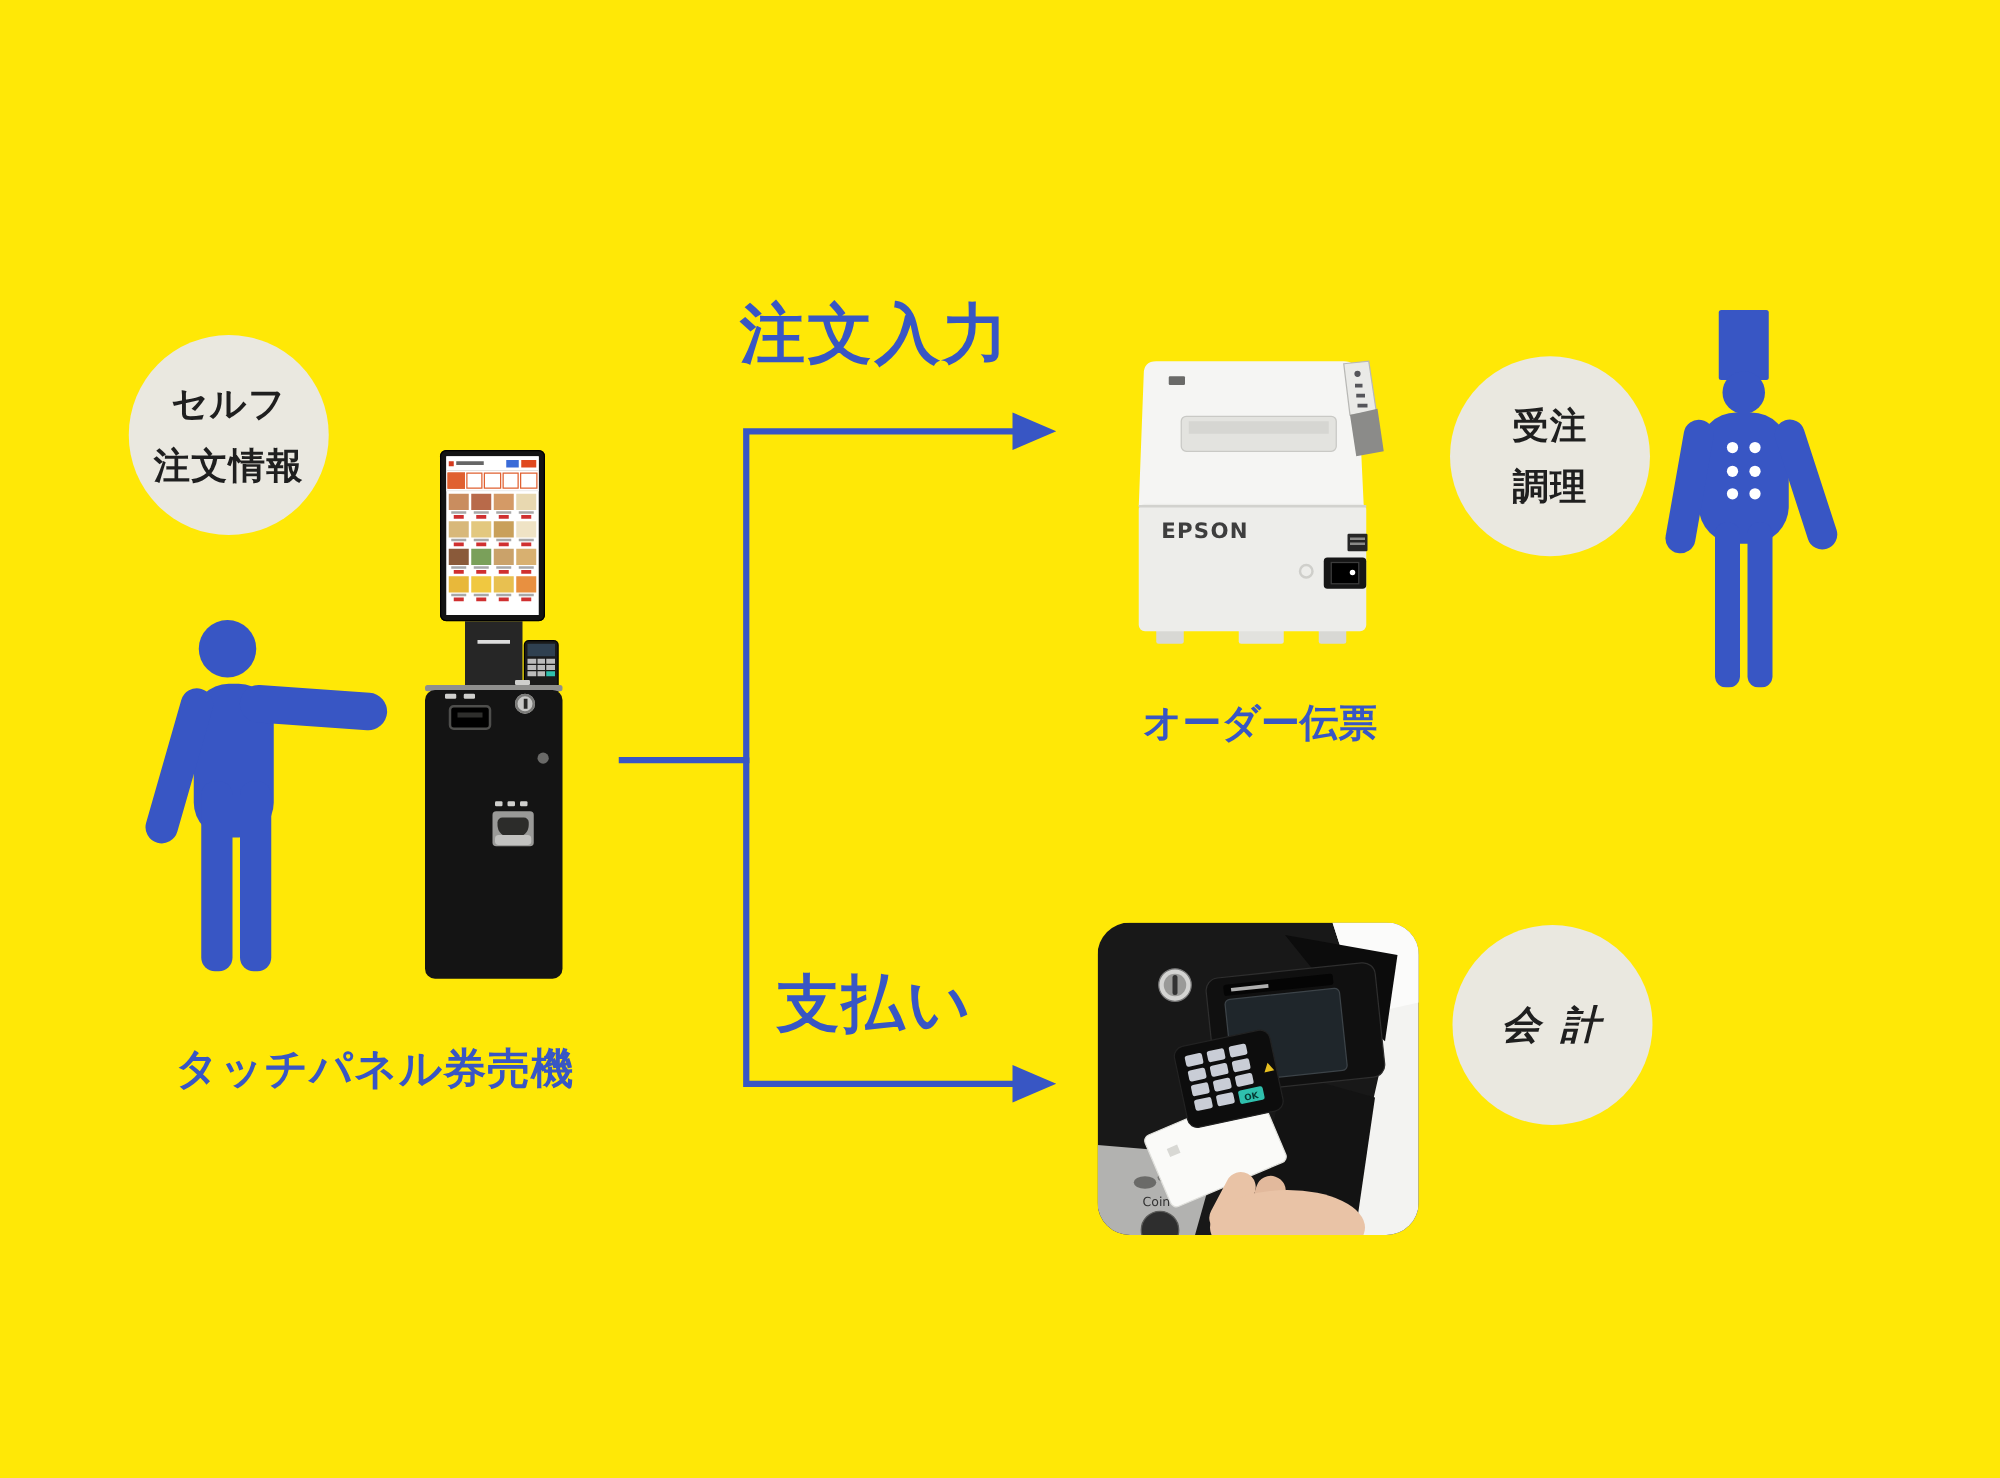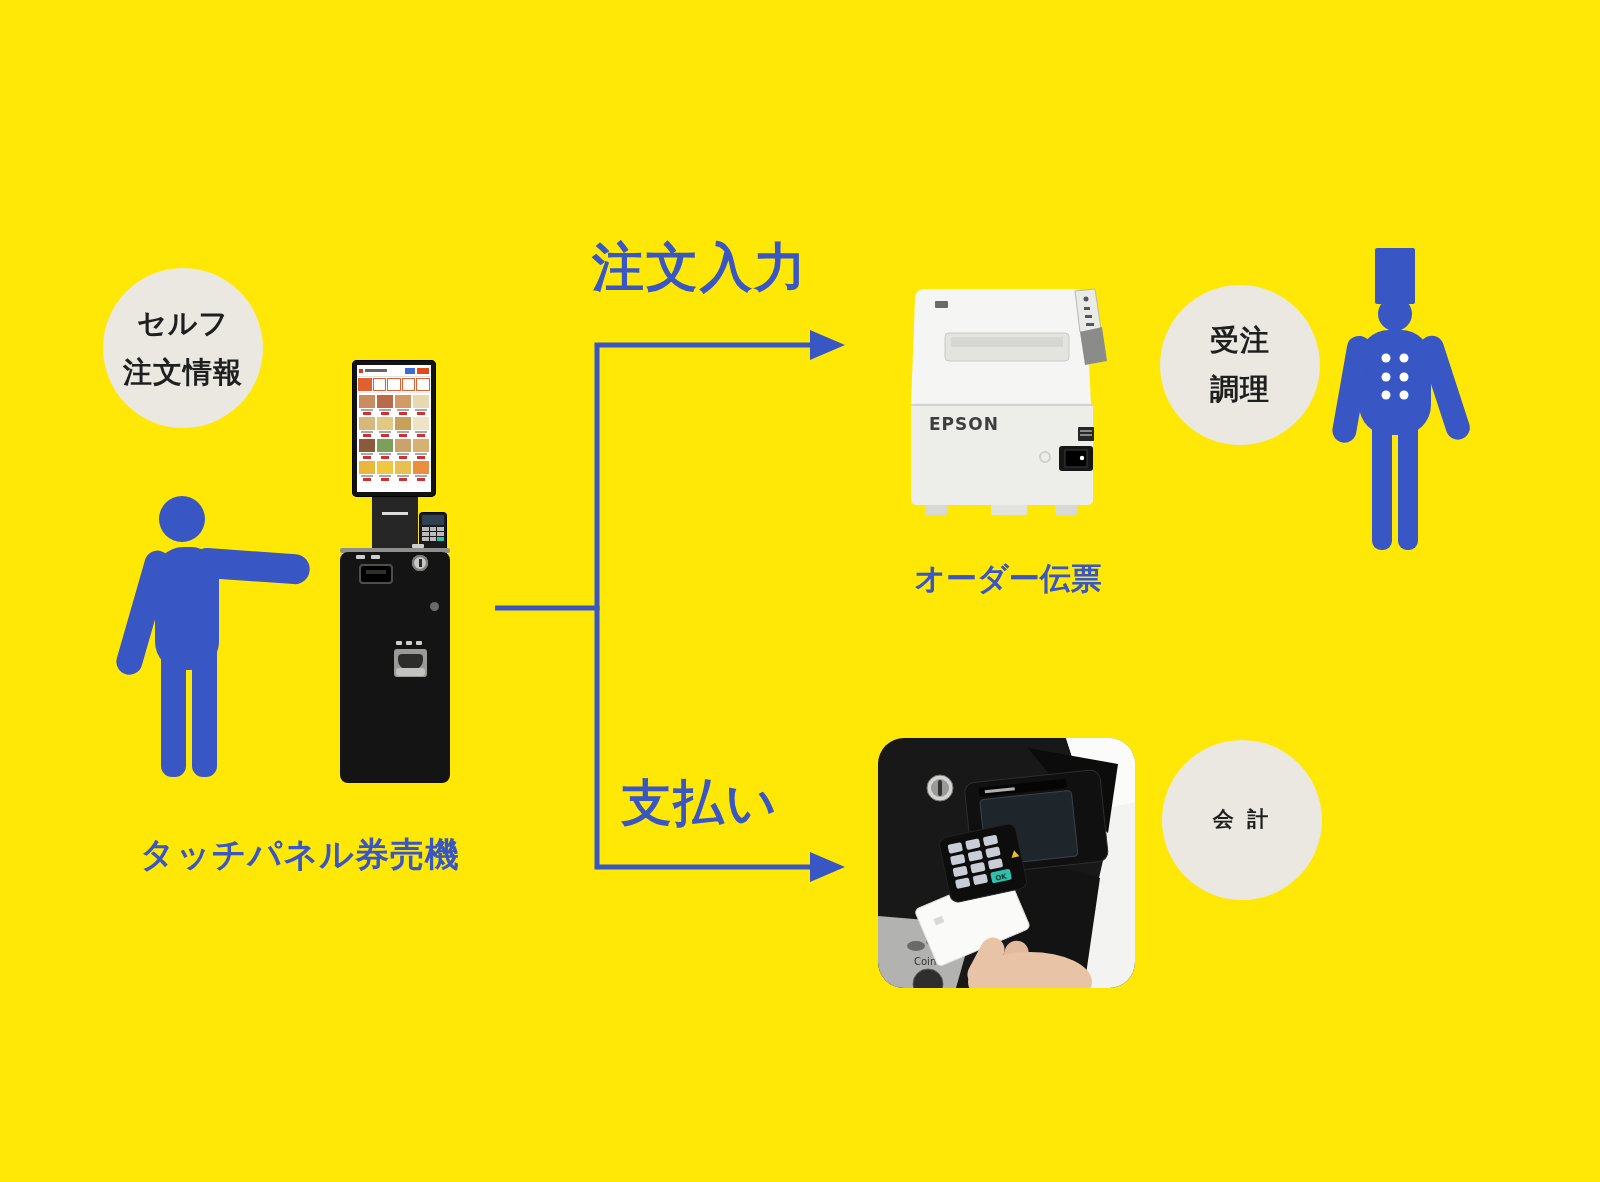--- a/index.html
+++ b/index.html
@@ -5,21 +5,21 @@
   html,body{margin:0;padding:0;background:#ffe806;}
   .canvas{position:relative;width:1600px;height:1182px;background:#ffe806;overflow:hidden;
           font-family:"DejaVu Sans","Liberation Sans",sans-serif;}
   .abs{position:absolute;}
 
   
   .badge{position:absolute;width:160px;height:160px;border-radius:50%;background:#eae8e0;
          display:flex;flex-direction:column;align-items:center;justify-content:center;
          color:#1f1f1f;font-weight:700;text-align:center;line-height:1.7;}
   .badge span{display:block;font-size:29px;letter-spacing:1px;}
-  .badge.small-text span{font-size:21px;letter-spacing:3px;}
+  .badge.small-text span{font-size:31px;letter-spacing:3px;font-style:italic;}
 
   
   .flow-label{position:absolute;color:#3856c4;font-weight:800;text-align:center;white-space:nowrap;}
   .lbl-big{font-size:52px;letter-spacing:2px;}
   .lbl-mid{font-size:50px;letter-spacing:2px;}
   .caption{font-size:34px;letter-spacing:1px;}
 
   
   .kiosk{position:absolute;left:330px;top:355px;width:130px;height:435px;}
   .k-bezel{position:absolute;left:22px;top:5px;width:84px;height:137px;background:#131313;

